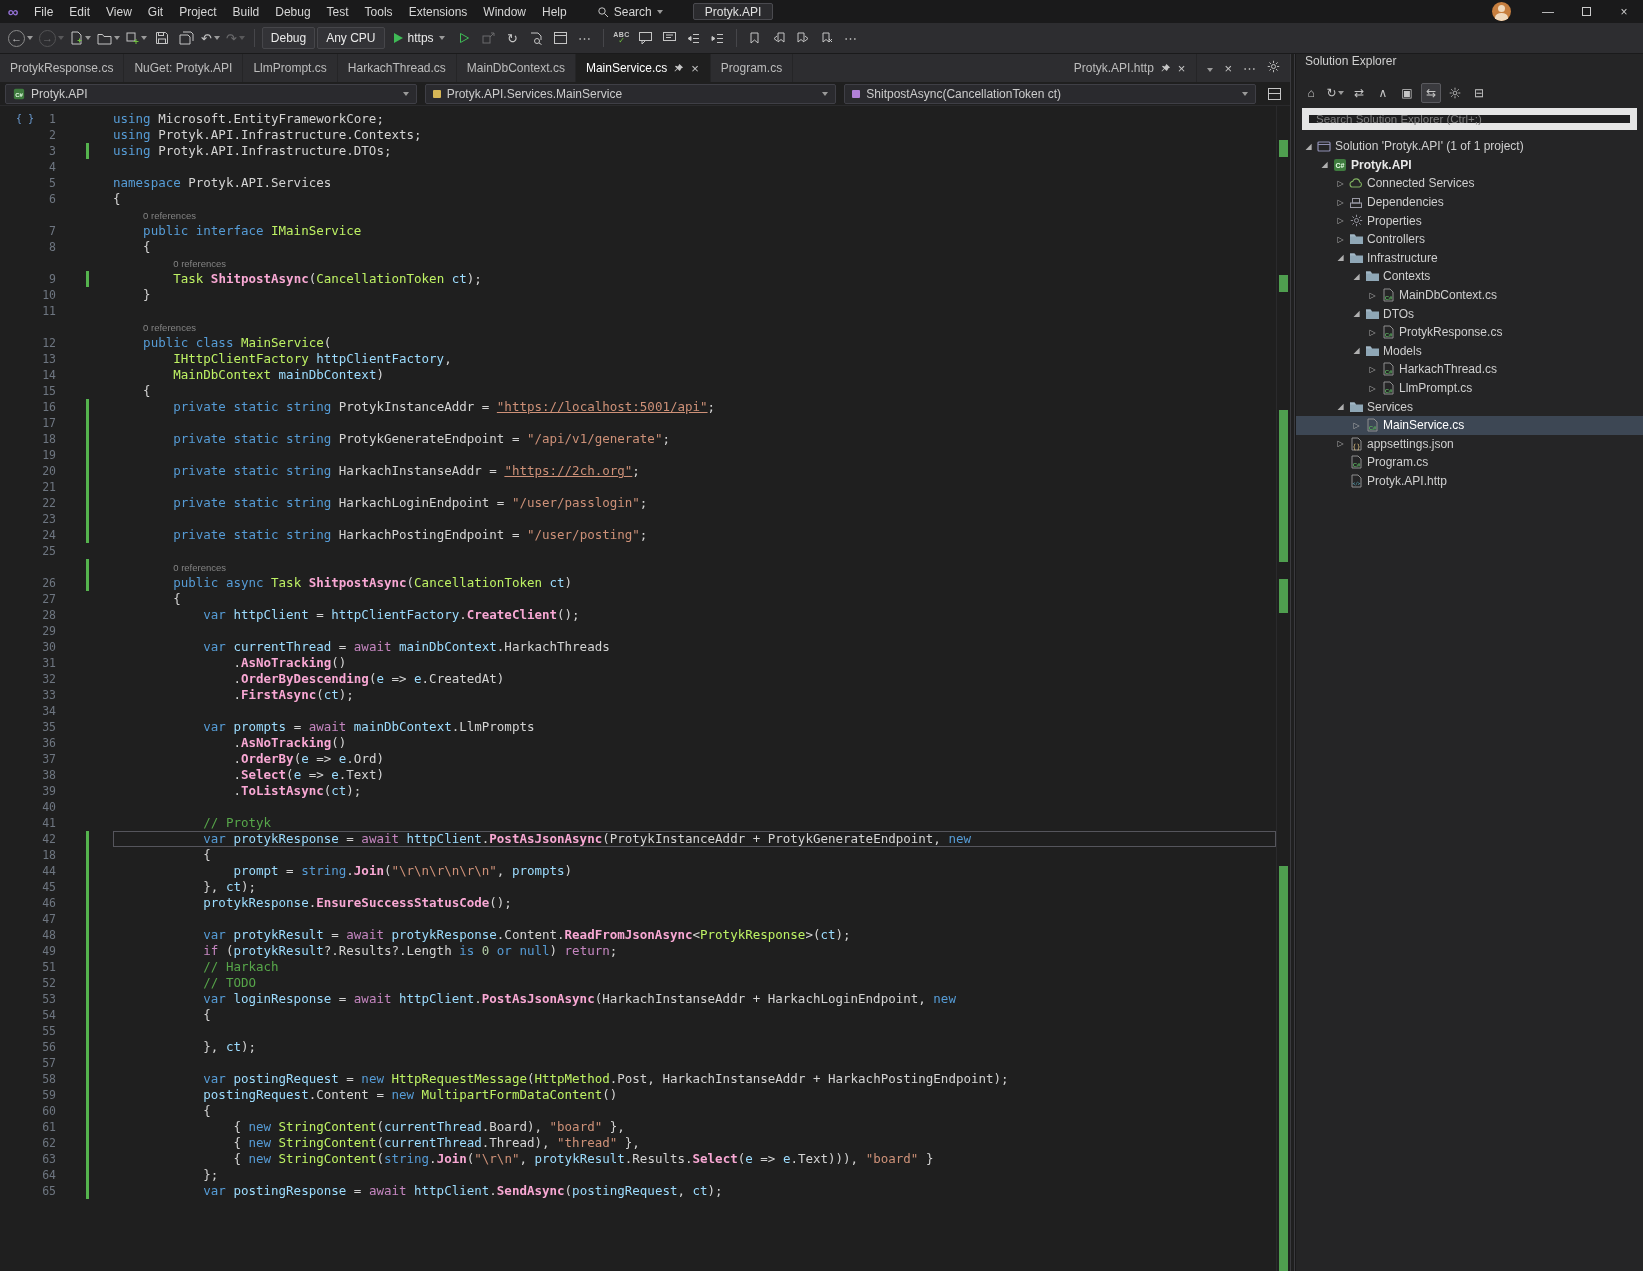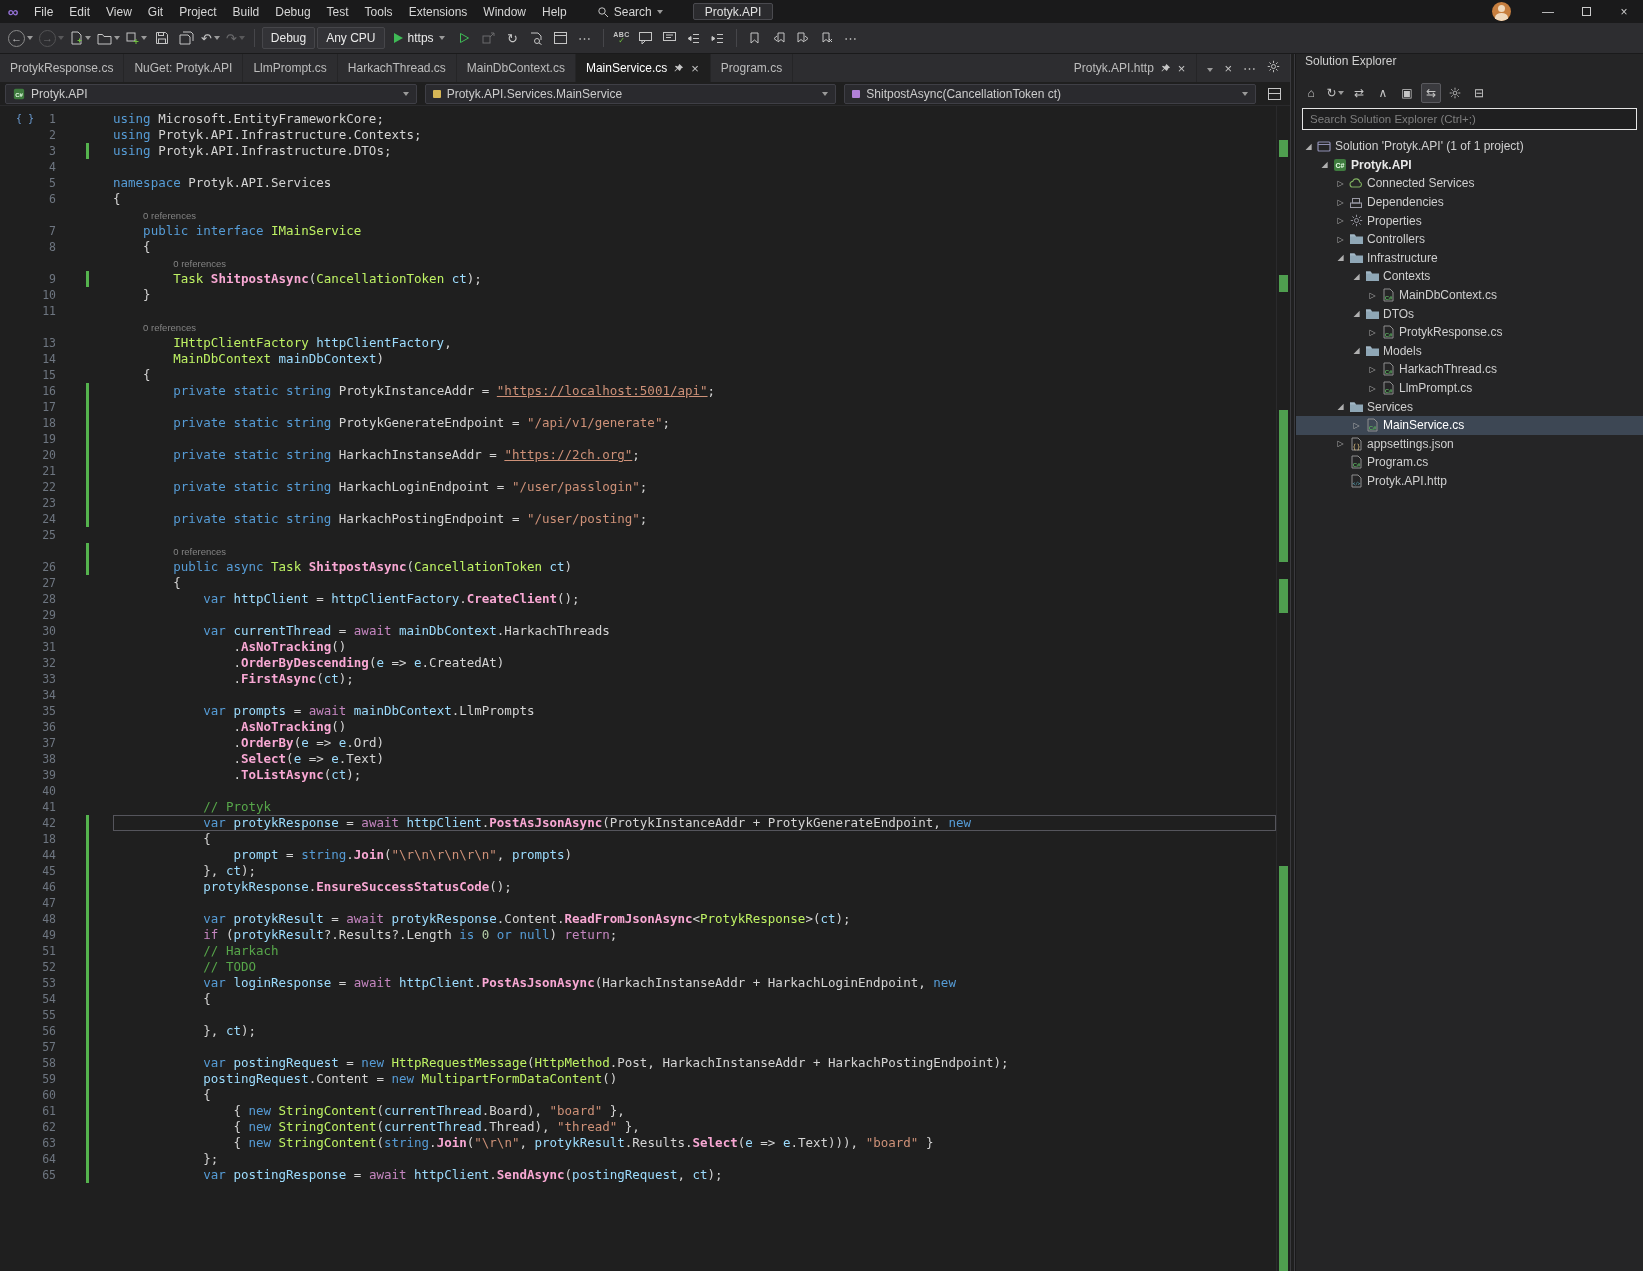--- a/index.html
+++ b/index.html
@@ -87,21 +87,21 @@
   
   .splitter { width:5px; flex:none; background:#1f1f1f; border-left:1px solid #3a3a3e; border-right:1px solid #3a3a3e; }
 
   
   .sepanel { width:348px; flex:none; background:#252526; display:flex; flex-direction:column; border-left:1px solid #1a1a1b; }
   .se-header { height:27px; display:flex; padding:0 9px; color:#d0d0d0; flex:none; }
   .se-toolbar { height:23px; display:flex; align-items:center; gap:4px; padding:0 5px; color:#c5c5c5; flex:none; }
   .se-tbtn { min-width:20px; height:20px; display:flex; align-items:center; justify-content:center; border-radius:2px; gap:1px; }
   .se-tbtn.activebox { background:#3a3a3e; border:1px solid #5a5a5f; }
   .se-glyph { font-size:12px; line-height:1; }
-  .se-search { margin:4px 6px 5px; height:22px; background:#1f1f20; border:1px solid #e5e5e5; display:flex; align-items:center; padding:0 7px; flex:none; }
+  .se-search { margin:4px 6px 5px; height:22px; background:#1f1f20; border:7px solid #e5e5e5; display:flex; align-items:center; padding:0 7px; flex:none; }
   .se-search input { flex:1; background:transparent; border:none; outline:none; color:#bbbbbb; font-size:11.5px; font-family:"Liberation Sans",sans-serif; }
   .se-search input::placeholder { color:#7f7f7f; }
   .tree { flex:1; overflow:hidden; padding-top:2px; }
   .trow { height:18.6px; display:flex; align-items:center; white-space:nowrap; color:#cfcfcf; }
   .trow.sel { background:#3d4754; color:#ffffff; }
   .tarrow { width:13px; flex:none; text-align:center; color:#b0b0b0; font-size:8px; }
   .ticon { width:18px; flex:none; display:flex; align-items:center; justify-content:center; }
   .tlabel { padding-left:2px; }
   .tlabel.bold { font-weight:bold; color:#e8e8e8; }
 </style>
@@ -395,20 +395,21 @@
               <div class="erow"><span class="ln">5</span><span class="gut"></span><span class="codetext"><span class="tk-k">namespace </span><span class="tk-p">Protyk.API.Services</span></span></div>
               <div class="erow"><span class="ln">6</span><span class="gut"></span><span class="codetext"><span class="tk-p">{</span></span></div>
               <div class="erow"><span class="ln"></span><span class="gut"></span><span class="codetext"><span>    </span><span class="lens">0 references</span></span></div>
               <div class="erow"><span class="ln">7</span><span class="gut"></span><span class="codetext"><span class="tk-p">    </span><span class="tk-k">public interface </span><span class="tk-t">IMainService</span></span></div>
               <div class="erow"><span class="ln">8</span><span class="gut"></span><span class="codetext"><span class="tk-p">    {</span></span></div>
               <div class="erow"><span class="ln"></span><span class="gut"></span><span class="codetext"><span>        </span><span class="lens">0 references</span></span></div>
               <div class="erow"><span class="ln">9</span><span class="gut"><i class="chbar"></i></span><span class="codetext"><span class="tk-p">        </span><span class="tk-t">Task </span><span class="tk-m">ShitpostAsync</span><span class="tk-p">(</span><span class="tk-t">CancellationToken</span><span class="tk-v"> ct</span><span class="tk-p">);</span></span></div>
               <div class="erow"><span class="ln">10</span><span class="gut"></span><span class="codetext"><span class="tk-p">    }</span></span></div>
               <div class="erow"><span class="ln">11</span><span class="gut"></span><span class="codetext"></span></div>
               <div class="erow"><span class="ln"></span><span class="gut"></span><span class="codetext"><span>    </span><span class="lens">0 references</span></span></div>
+              <div class="erow"><span class="ln">12</span><span class="gut"></span><span class="codetext"><span class="tk-p">    </span><span class="tk-k">public class </span><span class="tk-t">MainService</span><span class="tk-p">(</span></span></div>
               <div class="erow"><span class="ln">13</span><span class="gut"></span><span class="codetext"><span class="tk-p">        </span><span class="tk-t">IHttpClientFactory</span><span class="tk-v"> httpClientFactory</span><span class="tk-p">,</span></span></div>
               <div class="erow"><span class="ln">14</span><span class="gut"></span><span class="codetext"><span class="tk-p">        </span><span class="tk-t">MainDbContext</span><span class="tk-v"> mainDbContext</span><span class="tk-p">)</span></span></div>
               <div class="erow"><span class="ln">15</span><span class="gut"></span><span class="codetext"><span class="tk-p">    {</span></span></div>
               <div class="erow"><span class="ln">16</span><span class="gut"><i class="chbar"></i></span><span class="codetext"><span class="tk-p">        </span><span class="tk-k">private static string </span><span class="tk-p">ProtykInstanceAddr = </span><span class="tk-u">"https://localhost:5001/api"</span><span class="tk-p">;</span></span></div>
               <div class="erow"><span class="ln">17</span><span class="gut"><i class="chbar"></i></span><span class="codetext"></span></div>
               <div class="erow"><span class="ln">18</span><span class="gut"><i class="chbar"></i></span><span class="codetext"><span class="tk-p">        </span><span class="tk-k">private static string </span><span class="tk-p">ProtykGenerateEndpoint = </span><span class="tk-s">"/api/v1/generate"</span><span class="tk-p">;</span></span></div>
               <div class="erow"><span class="ln">19</span><span class="gut"><i class="chbar"></i></span><span class="codetext"></span></div>
               <div class="erow"><span class="ln">20</span><span class="gut"><i class="chbar"></i></span><span class="codetext"><span class="tk-p">        </span><span class="tk-k">private static string </span><span class="tk-p">HarkachInstanseAddr = </span><span class="tk-u">"https://2ch.org"</span><span class="tk-p">;</span></span></div>
               <div class="erow"><span class="ln">21</span><span class="gut"><i class="chbar"></i></span><span class="codetext"></span></div>
               <div class="erow"><span class="ln">22</span><span class="gut"><i class="chbar"></i></span><span class="codetext"><span class="tk-p">        </span><span class="tk-k">private static string </span><span class="tk-p">HarkachLoginEndpoint = </span><span class="tk-s">"/user/passlogin"</span><span class="tk-p">;</span></span></div>

